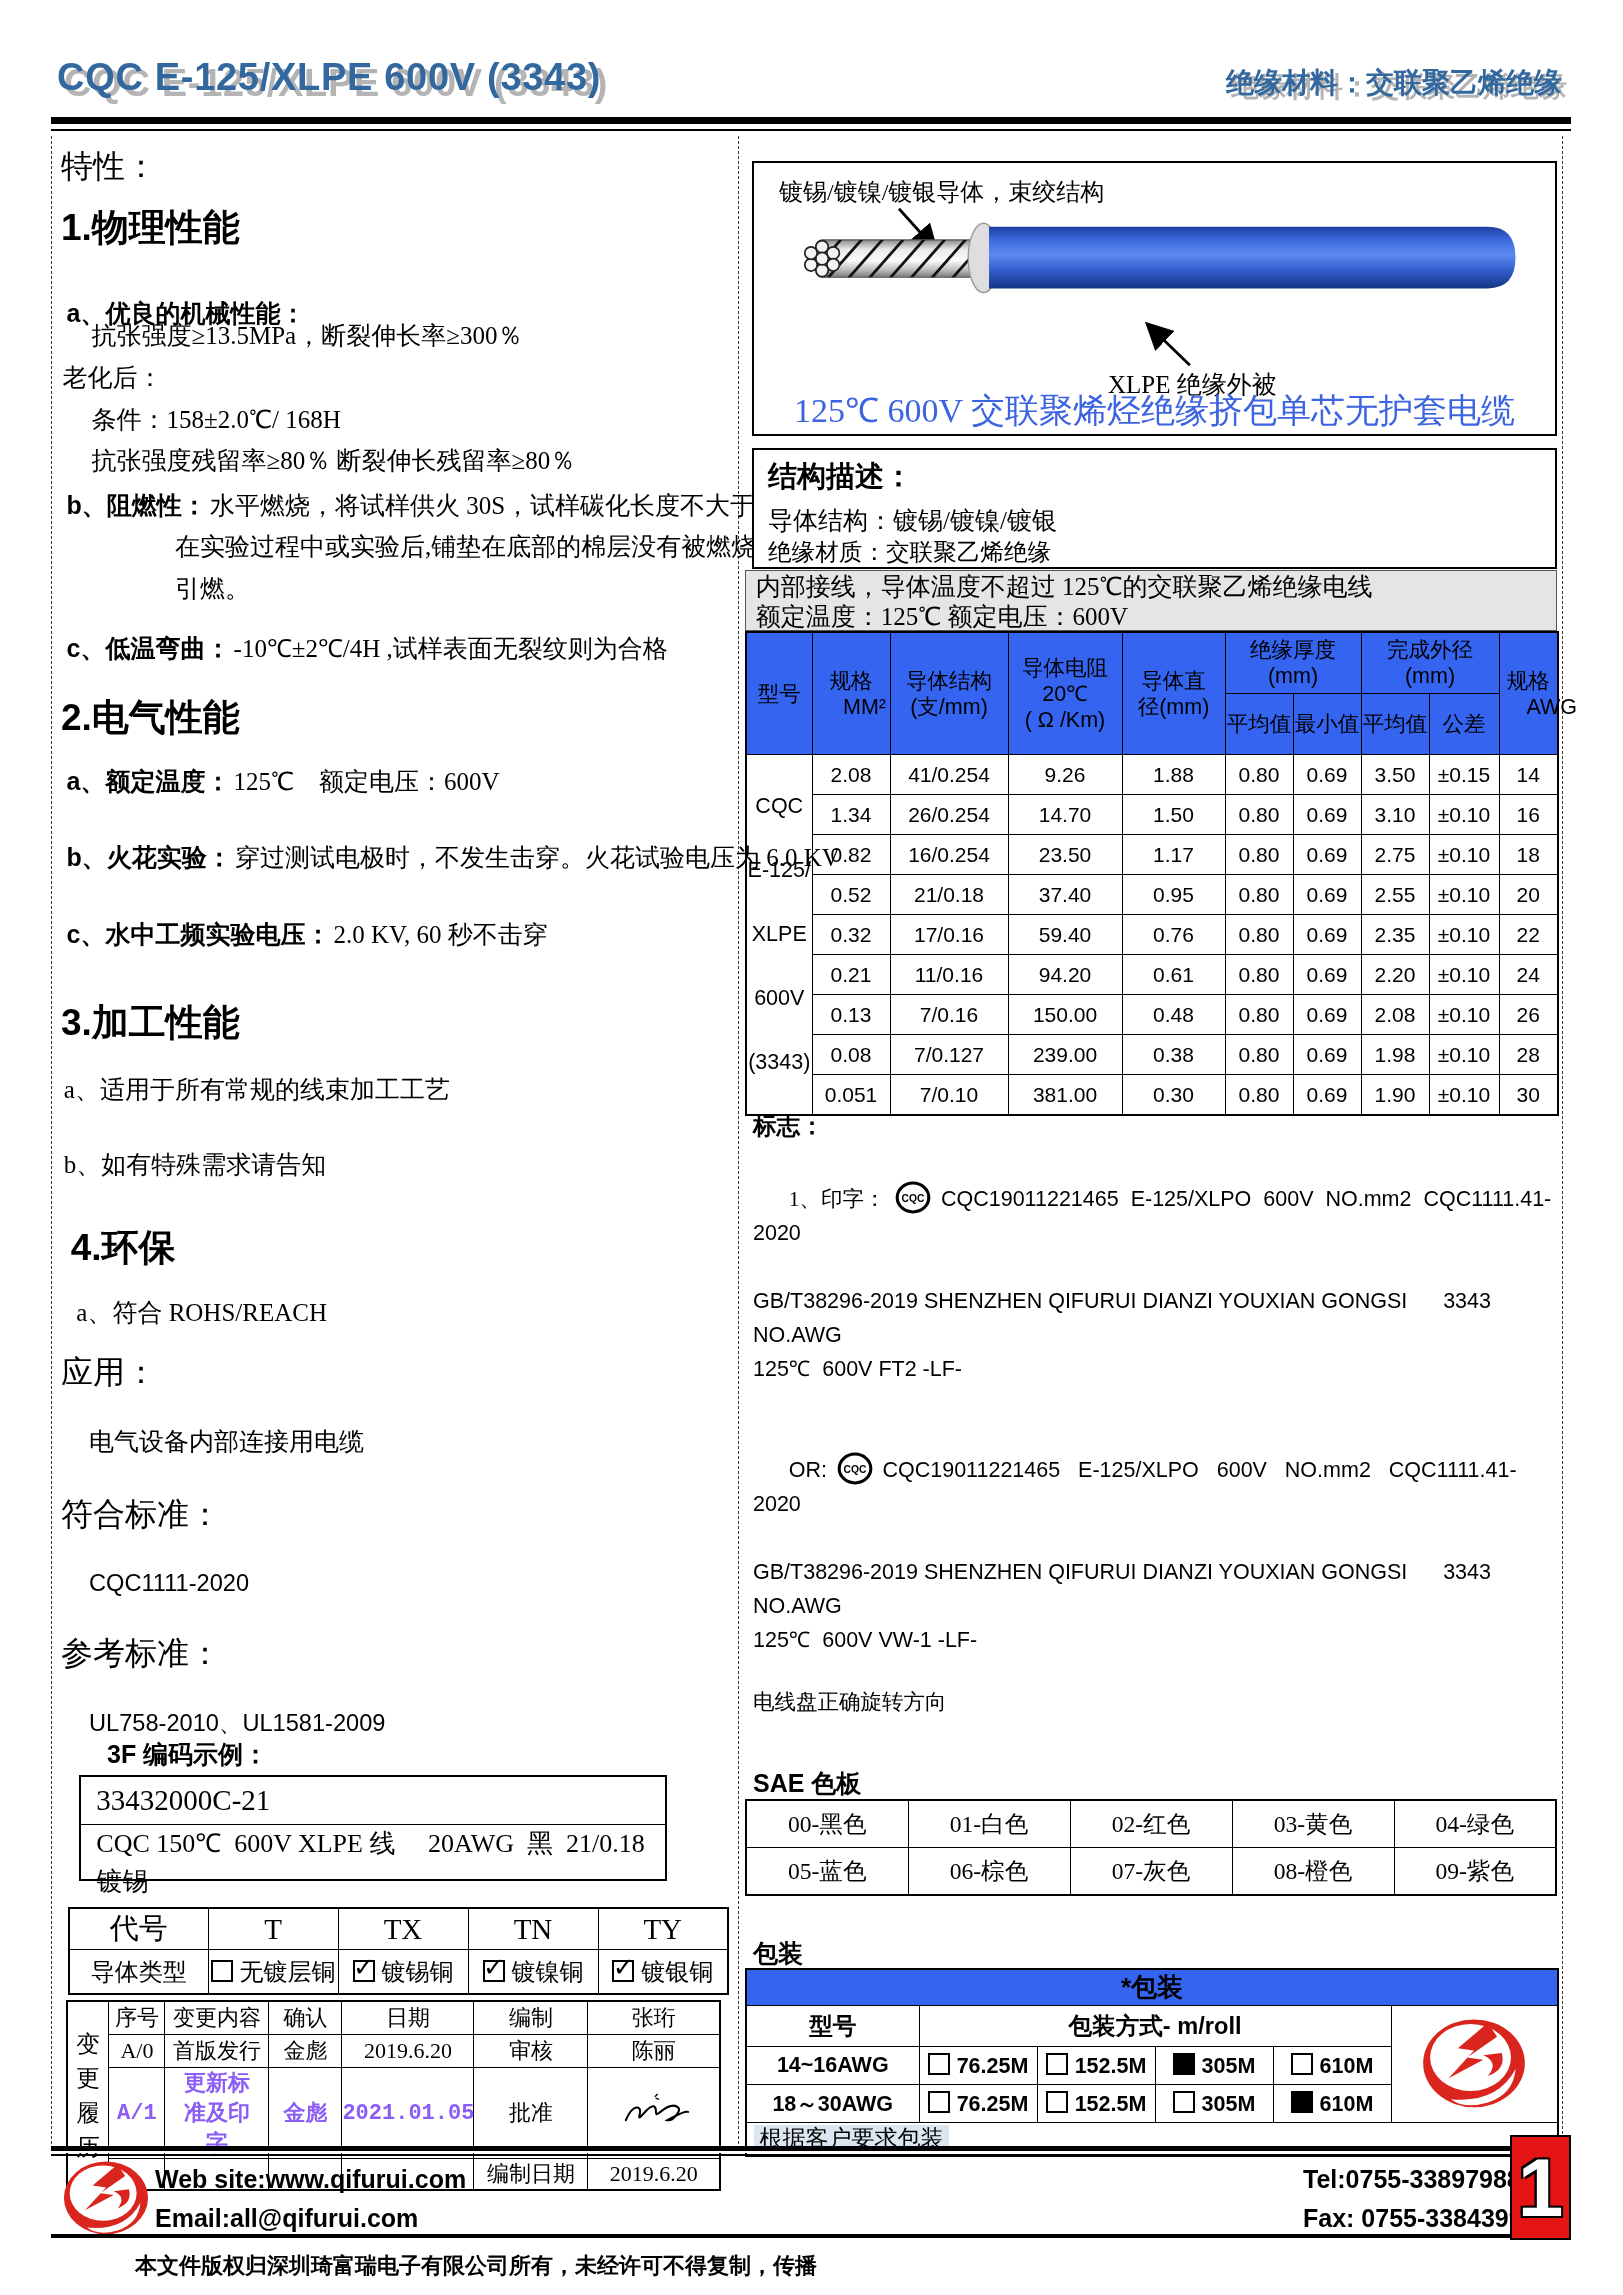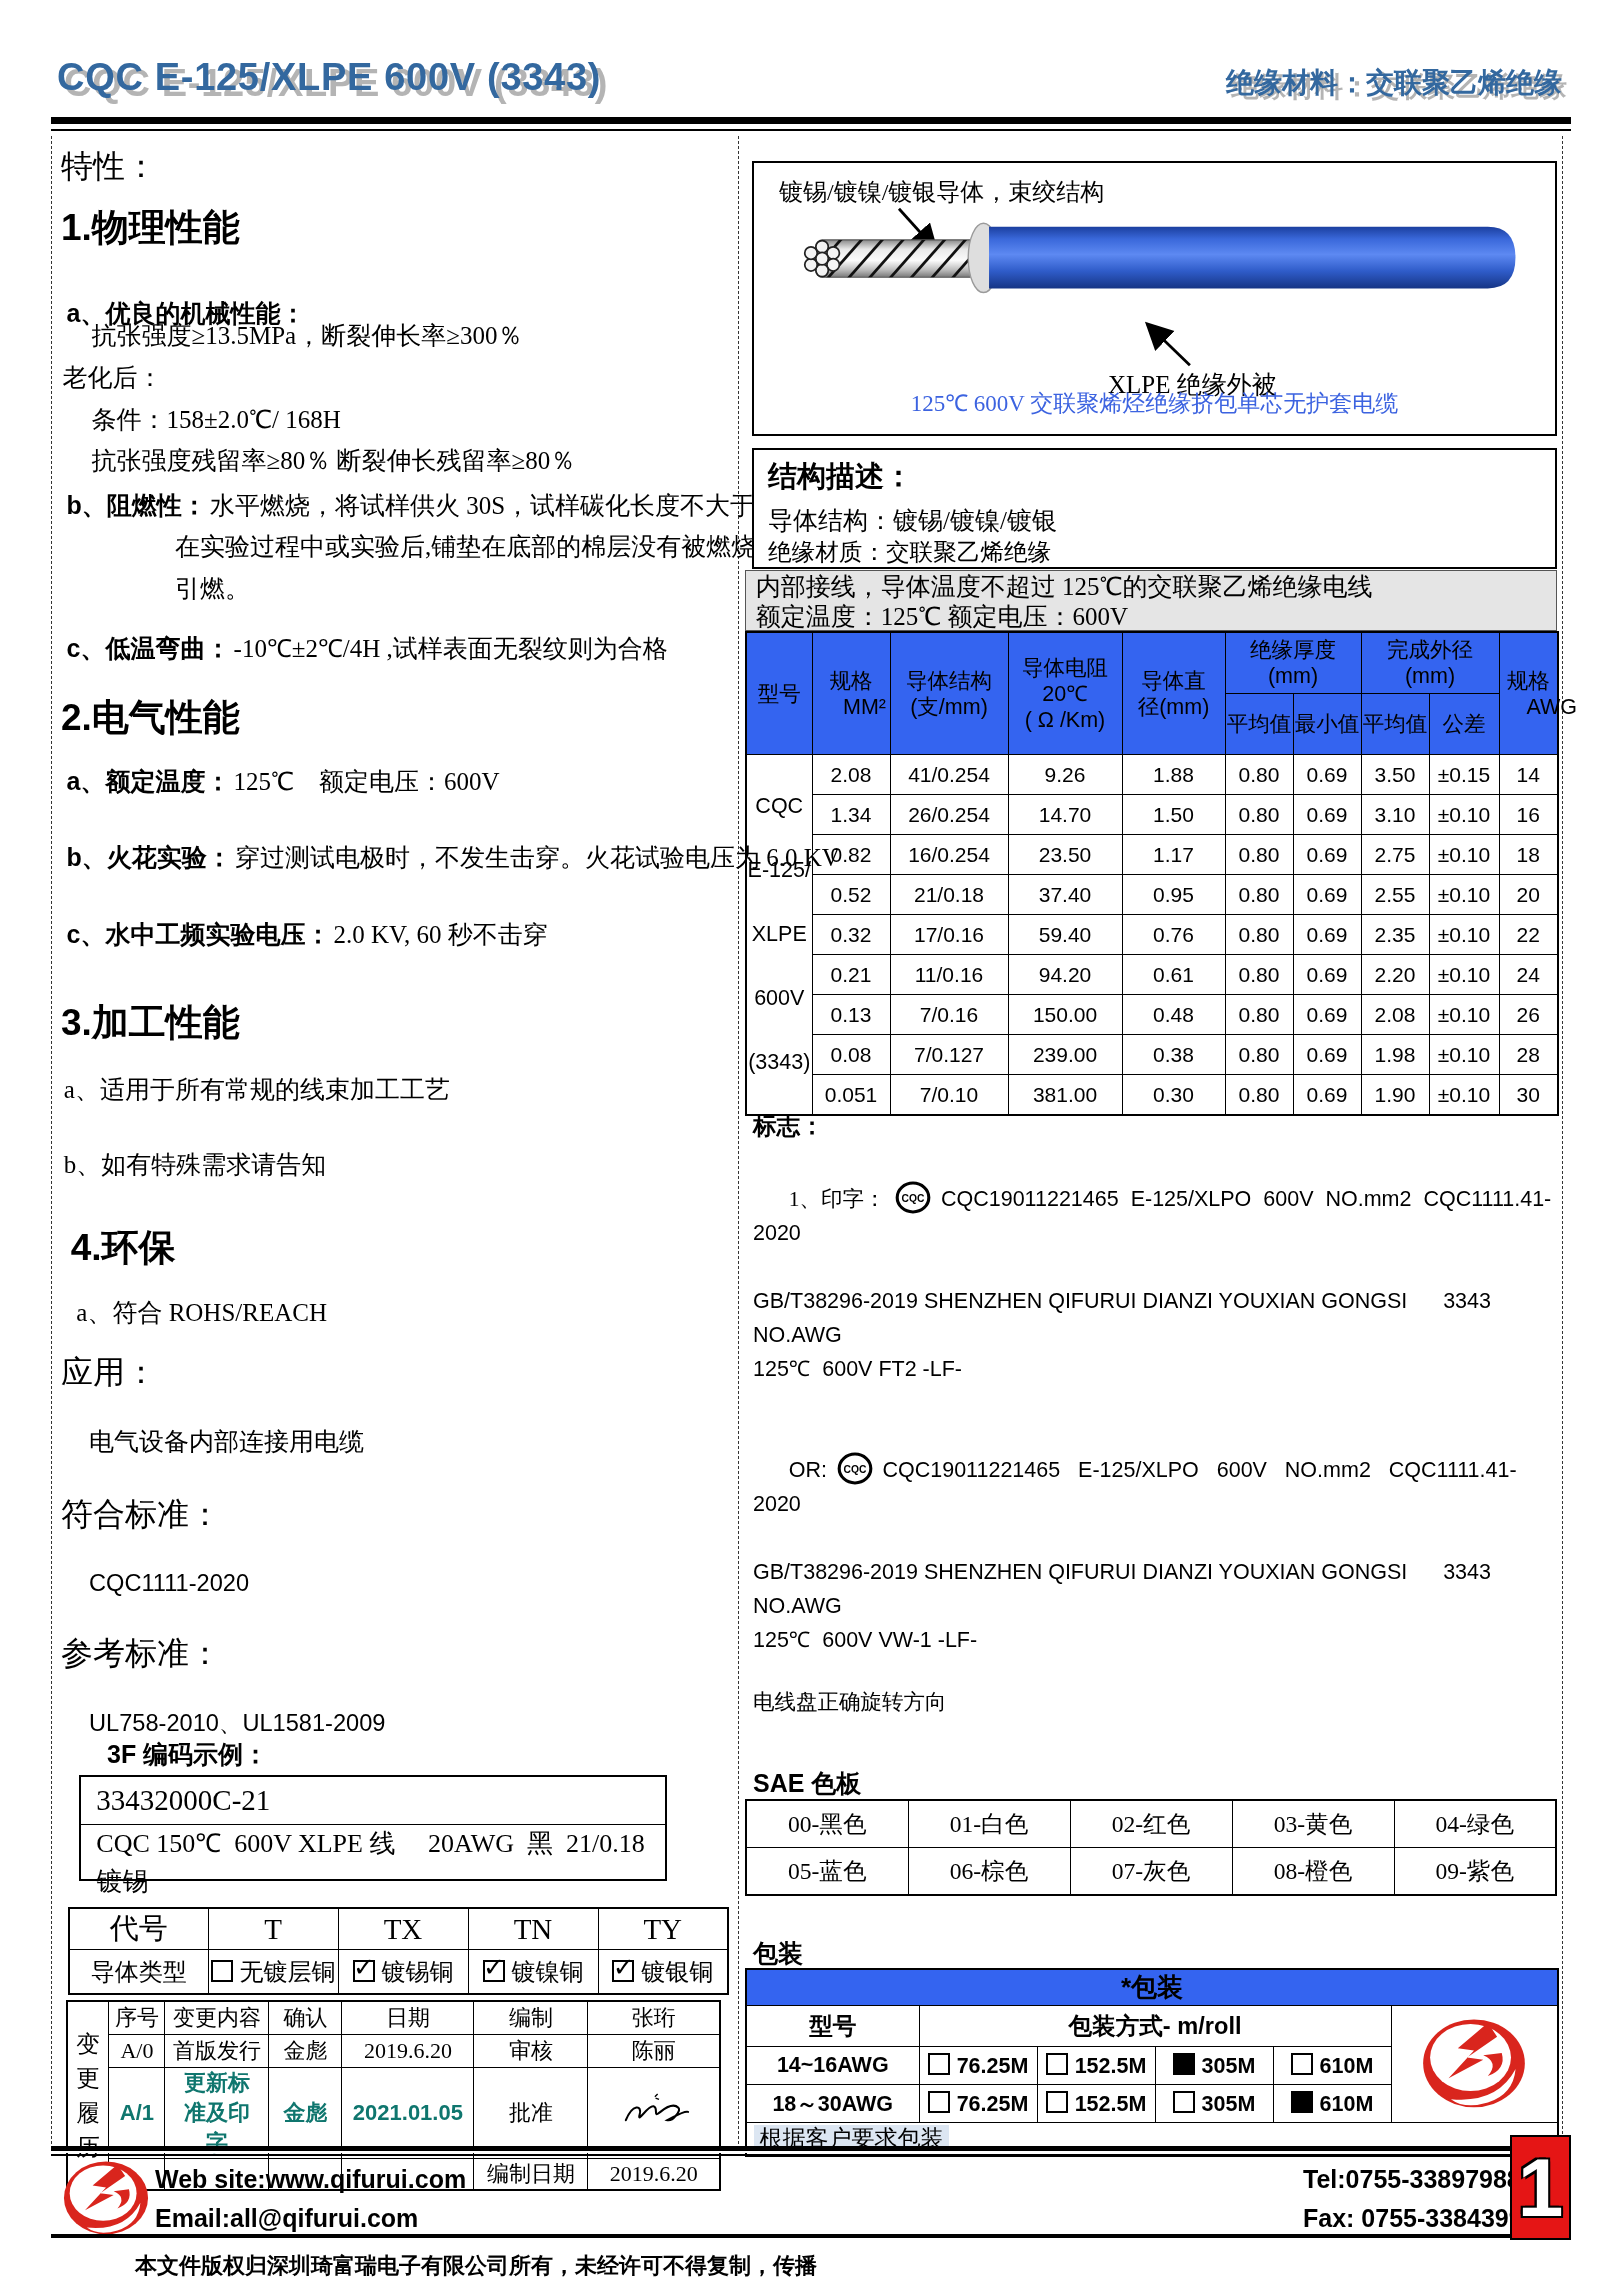--- a/index.html
+++ b/index.html
@@ -50,31 +50,31 @@
   .cbx.on::after{content:"✓";position:absolute;left:-1.4px;top:-9.7px;font-size:26px;font-weight:bold;
                  font-family:"DejaVu Sans",sans-serif;}
   .cbx.fillbox.on{background:#000;}
   .cbx.fillbox.on::after{content:"";}
 
   
   .rev{position:absolute;left:4.9px;top:1868px;width:652px;}
   .rev td{font-family:"Liberation Serif",serif;font-size:22px;}
   .rev .side{font-size:23.6px;line-height:1.45;padding:4.2px 0;}
   .rev tr.r1 td{height:32px;} .rev tr.r2 td{height:32px;} .rev tr.r3 td{height:46px;} .rev tr.r4 td{height:29px;}
-  .rev .blue{color:#0f766e;font-family:Liberation Sans, sans-serif;font-weight:bold;}
+  .rev .blue{color:#8b5cf6;font-family:Liberation Mono, monospace;font-weight:bold;}
 
   
   .rbox{position:absolute;border:2.1px solid #000;background:#fff;}
   #cable-box{left:752px;top:161px;width:801px;height:271px;}
   #struct-box{left:752px;top:448px;width:801px;height:117px;}
 
   .cable-lbl1{position:absolute;left:25px;top:12.5px;font-family:"Liberation Serif",serif;font-size:24px;}
   .cable-lbl2{position:absolute;left:354px;top:205px;font-family:"Liberation Serif",serif;font-size:25px;}
   .cable-title{position:absolute;left:0;top:223px;width:100%;text-align:center;
-               font-family:"Liberation Serif",serif;font-size:23px;color:#3c63e0;white-space:nowrap;}
+               font-family:"Liberation Serif",serif;font-size:34px;color:#3c63e0;white-space:nowrap;}
 
   .struct-title{position:absolute;left:14px;top:7px;font-size:29px;font-weight:bold;}
   .struct-l1{position:absolute;left:14px;top:54px;font-family:"Liberation Serif",serif;font-size:25px;}
   .struct-l2{position:absolute;left:14px;top:86px;font-family:"Liberation Serif",serif;font-size:23.6px;}
 
   .gray-band{position:absolute;left:745px;top:570px;width:812px;height:61px;background:#e5e5e5;
              border:1.4px solid #555;box-sizing:border-box;}
   .gray-band div{font-family:"Liberation Serif",serif;font-size:25px;padding-left:9.7px;line-height:30px;}
 
   

